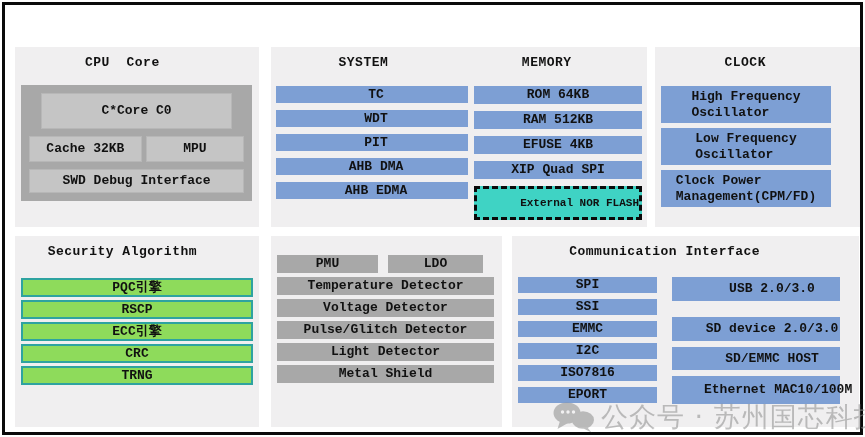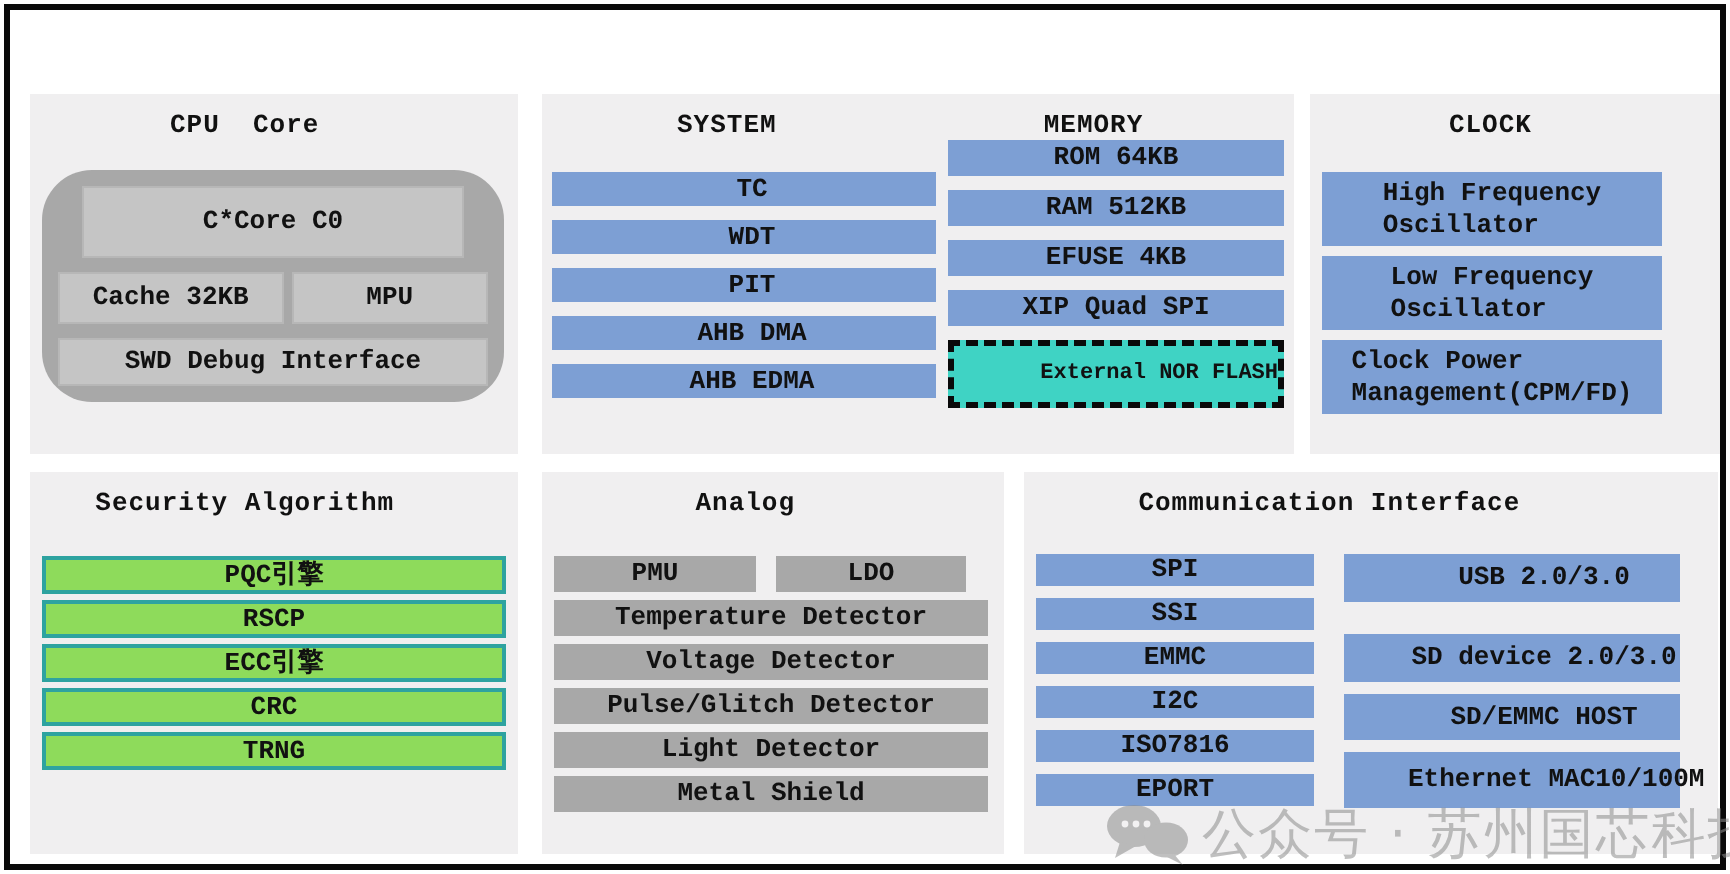--- a/index.html
+++ b/index.html
@@ -17,33 +17,33 @@
     width:88%;text-align:center;padding-top:8px;
     font-size:13px;font-weight:bold;white-space:pre;letter-spacing:.5px;
   }
   .bar{
     font-size:13px;font-weight:bold;text-align:center;white-space:pre;font-family:Liberation Mono, monospace;
   }
   .blue{background:#7d9fd4;}
   .graybar{background:#a8a8a8;}
   
   #p-cpu{left:10px;top:42px;width:244px;height:180px;}
-  .cpu-container{margin:15px 7px 0 6px;background:#a8a8a8;padding:8px;border-radius:25px;}
+  .cpu-container{margin:15px 7px 0 6px;background:#a8a8a8;padding:8px;}
   .cpu-core{height:34px;line-height:34px;margin:0 12px 7px 12px;background:#c5c5c5;border:1px solid #b7b7b7;}
   .cpu-row{display:flex;gap:4px;margin-bottom:7px;}
   .cpu-cache{flex:1.15;height:24px;line-height:24px;background:#c5c5c5;border:1px solid #b7b7b7;}
   .cpu-mpu{flex:1;height:24px;line-height:24px;background:#c5c5c5;border:1px solid #b7b7b7;}
   .cpu-swd{height:22px;line-height:22px;background:#c5c5c5;border:1px solid #b7b7b7;}
   
   #p-system{left:266px;top:42px;width:210px;height:180px;}
   #p-system .list{margin-top:16px;}
   #p-system .bar{height:17px;line-height:17px;margin:0 5px 7px 5px;}
   
   #p-memory{left:463px;top:42px;width:179px;height:180px;}
-  #p-memory .list{border-radius:31px;}
+  #p-memory .list{margin-top:16px;border-radius:31px;}
   #p-memory .bar{height:18px;line-height:18px;margin:0 5px 7px 6px;}
   .ext-flash{
     margin:0 5px 0 6px;height:28px;line-height:28px;background:#3fd3c4;
     border:3px dashed #0a0a0a;font-size:11px;font-weight:bold;text-align:right;white-space:pre;
   }
   
   #p-clock{left:650px;top:42px;width:205px;height:180px;}
   #p-clock .list{margin-top:16px;}
   .clock-box{
     height:37px;margin:0 29px 5px 6px;background:#7d9fd4;
@@ -145,21 +145,20 @@
     <div class="list">
       <div class="greenbar">PQC引擎</div>
       <div class="greenbar">RSCP</div>
       <div class="greenbar">ECC引擎</div>
       <div class="greenbar">CRC</div>
       <div class="greenbar">TRNG</div>
     </div>
   </div>
 
   <div class="panel" id="p-analog">
-    <div class="panel-title">Analog</div>
     <div class="list">
       <div class="analog-row">
         <div class="analog-pmu bar graybar">PMU</div>
         <div class="analog-ldo bar graybar">LDO</div>
       </div>
       <div class="wide bar graybar">Temperature Detector</div>
       <div class="wide bar graybar">Voltage Detector</div>
       <div class="wide bar graybar">Pulse/Glitch Detector</div>
       <div class="wide bar graybar">Light Detector</div>
       <div class="wide bar graybar">Metal Shield</div>

